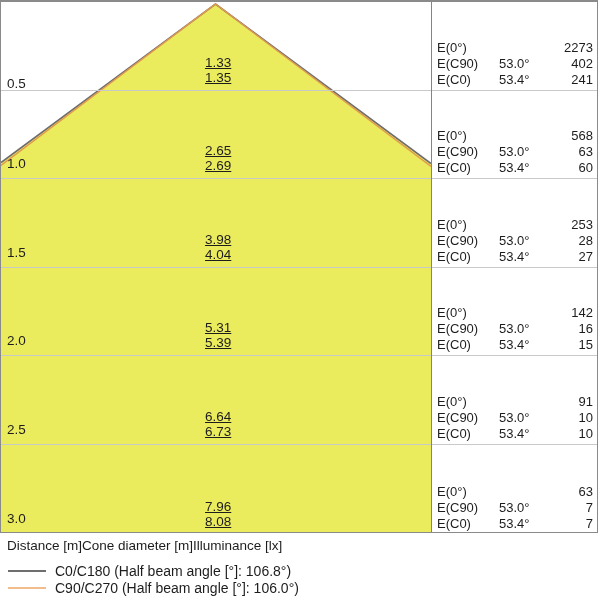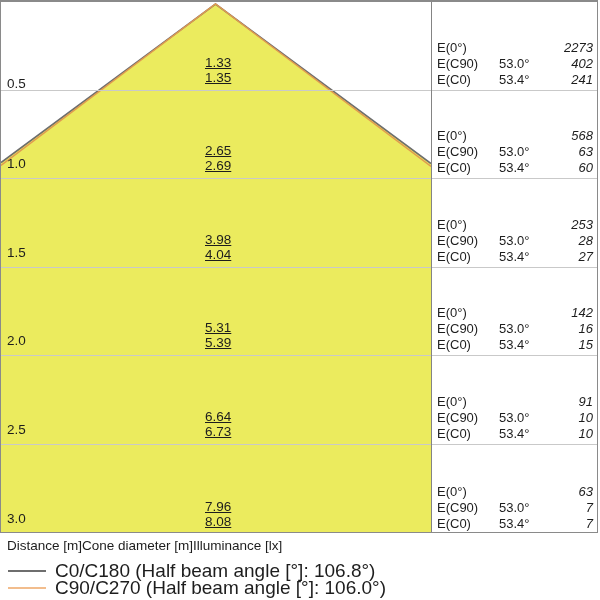--- a/index.html
+++ b/index.html
@@ -14,23 +14,23 @@
   }
   .cone-svg{position:absolute;left:0;top:0;display:block;}
   .gridline{position:absolute;left:0;width:100%;height:1px;background:#c9c9c9;}
   .divider{position:absolute;top:0;bottom:0;left:430px;width:1px;background:#848484;}
   .dist{position:absolute;left:6px;font-size:13.5px;}
   .diam{position:absolute;left:204px;font-size:13.5px;line-height:15px;text-decoration:underline;}
   .trow{position:absolute;left:436px;width:156px;font-size:13px;line-height:16px;}
   .tline{display:flex;}
   .tlabel{width:62px;}
   .tangle{width:52px;}
-  .tval{flex:1;text-align:right;font-style:italic;}
+  .tval{flex:1;text-align:right;}
   .caption{position:absolute;left:7px;top:538px;font-size:13.5px;}
-  .legend{position:absolute;left:8px;top:562px;font-size:19px;}
+  .legend{position:absolute;left:8px;top:562px;font-size:14px;}
   .legend-row{display:flex;align-items:center;height:17px;}
   .swatch{width:38px;height:2px;margin-right:9px;}
 </style>
 </head>
 <body>
 
 <div class="diagram">
 
   <svg class="cone-svg" width="430" height="530" viewBox="0 0 430 530">
     <polygon points="214.5,2 430,161.5 430,530 0,530 0,160.5" fill="#ebeb5e"></polygon>

